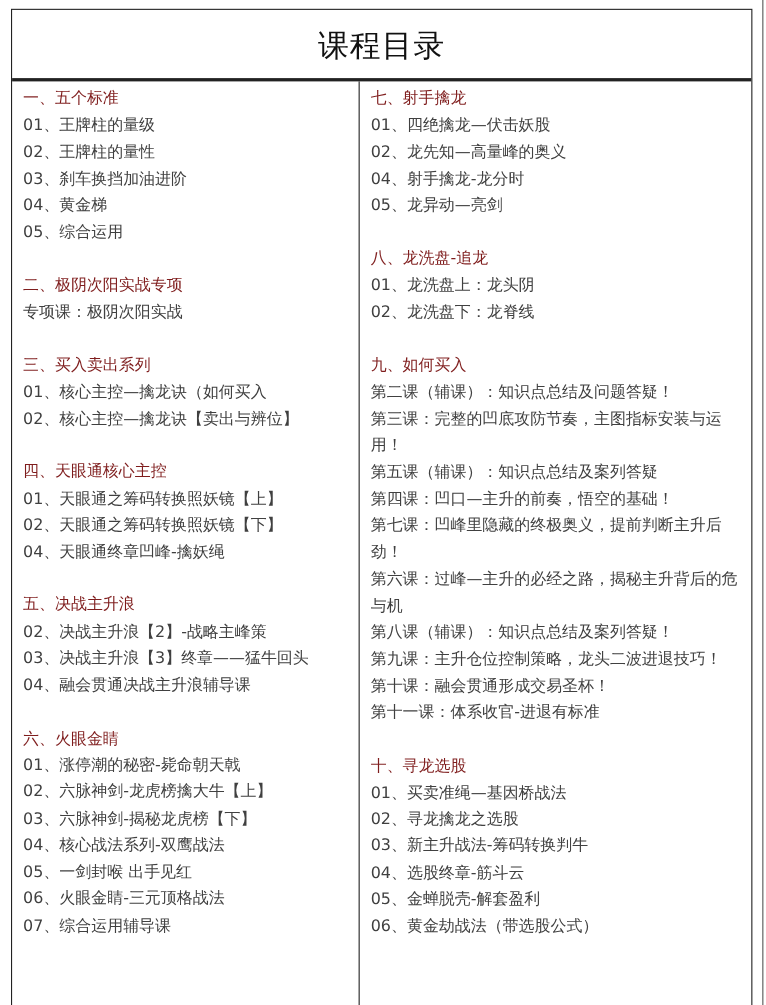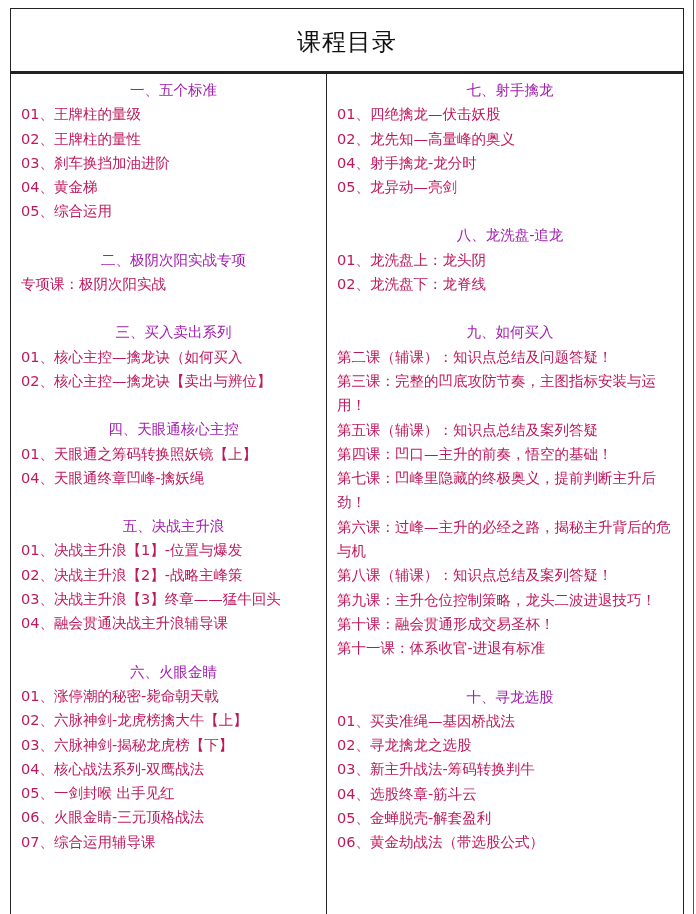--- a/index.html
+++ b/index.html
@@ -13,32 +13,32 @@
     }
     .doc {
       position: absolute; left: 10px; top: 8px; width: 674px; height: 920px;
       border: 1px solid #222; box-sizing: border-box;
     }
     .title-row {
       height: 62px; border-bottom: 3px solid #222;
       display: flex; align-items: center; justify-content: center;
     }
     .title {
-      font-size: 24px; letter-spacing: 1px; color: #111; margin-top: 4px;
+      font-size: 28px; letter-spacing: 1px; color: #111; margin-top: 4px;
     }
     .cols { display: flex; height: 860px; }
     .col { box-sizing: border-box; padding: 4px 0 0 10px; }
     .col.left { width: 316px; border-right: 1px solid #222; }
     .col.right { flex: 1; padding-left: 10px; }
     .section { margin-bottom: 24px; }
     .line {
-      font-size: 14.5px; line-height: 24.3px; white-space: nowrap; color: #be185d;
+      font-size: 14.5px; line-height: 24.3px; white-space: nowrap; color: #404040;
     }
     .line.wrap { white-space: normal; padding-right: 8px; }
-    .heading { color: #a21caf; text-align: center; }
+    .heading { color: #7f1d1d; }
   </style>
 </head>
 <body>
 
 <div class="edge-line"></div>
 
 <div class="doc">
   <div class="title-row">
     <div class="title">课程目录</div>
   </div>
@@ -59,25 +59,25 @@
         <div class="line">专项课：极阴次阳实战</div>
       </div>
       <div class="section">
         <div class="line heading">三、买入卖出系列</div>
         <div class="line">01、核心主控—擒龙诀（如何买入</div>
         <div class="line">02、核心主控—擒龙诀【卖出与辨位】</div>
       </div>
       <div class="section">
         <div class="line heading">四、天眼通核心主控</div>
         <div class="line">01、天眼通之筹码转换照妖镜【上】</div>
+        <div class="line">02、天眼通之筹码转换照妖镜【下】</div>
         <div class="line">04、天眼通终章凹峰-擒妖绳</div>
       </div>
       <div class="section">
         <div class="line heading">五、决战主升浪</div>
-        <div class="line">01、决战主升浪【1】-位置与爆发</div>
         <div class="line">02、决战主升浪【2】-战略主峰策</div>
         <div class="line">03、决战主升浪【3】终章——猛牛回头</div>
         <div class="line">04、融会贯通决战主升浪辅导课</div>
       </div>
       <div class="section">
         <div class="line heading">六、火眼金睛</div>
         <div class="line">01、涨停潮的秘密-毙命朝天戟</div>
         <div class="line">02、六脉神剑-龙虎榜擒大牛【上】</div>
         <div class="line">03、六脉神剑-揭秘龙虎榜【下】</div>
         <div class="line">04、核心战法系列-双鹰战法</div>

